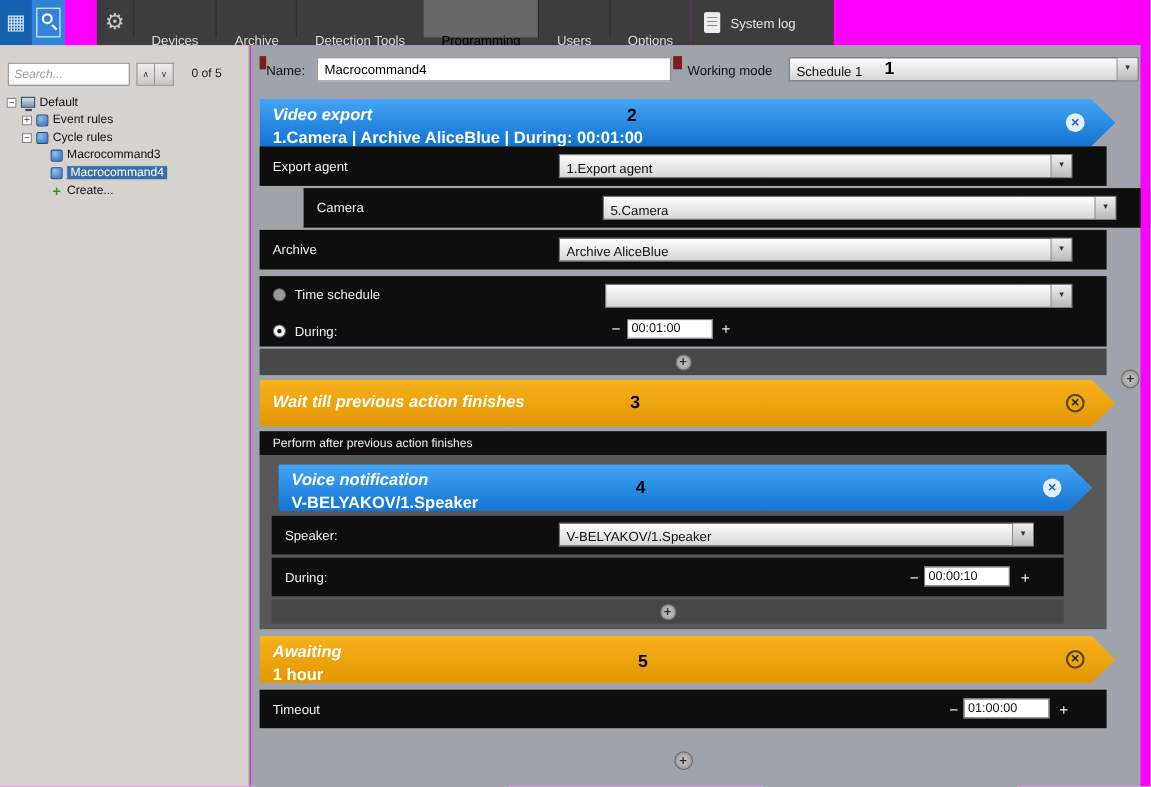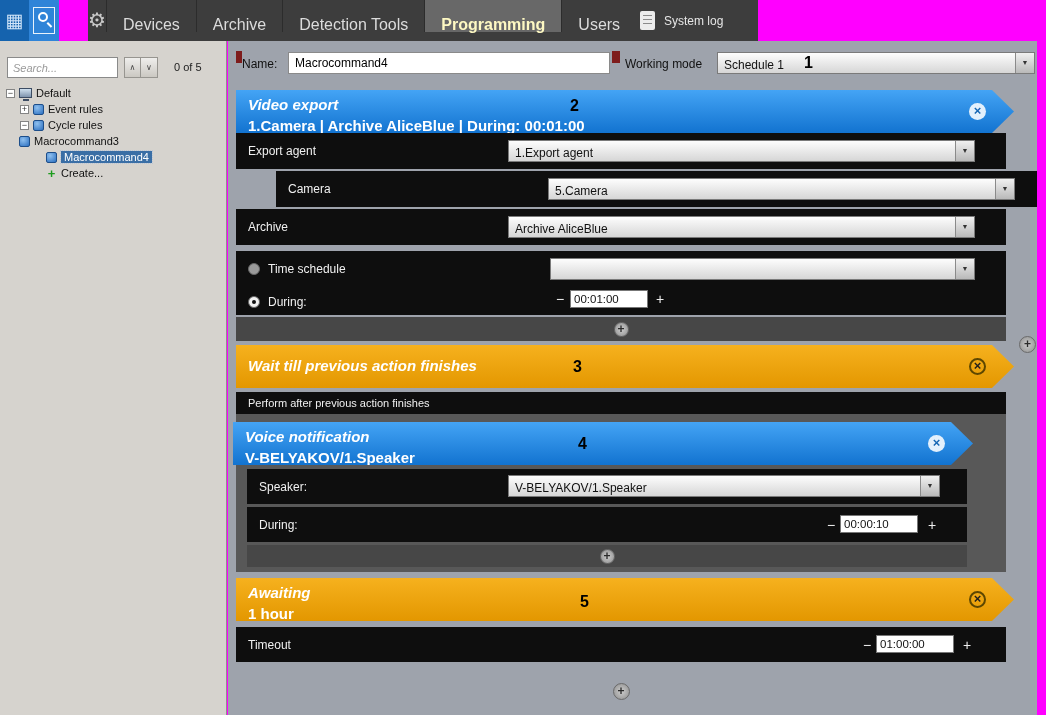--- a/index.html
+++ b/index.html
@@ -8,22 +8,22 @@
 
   
   .toolbar { position:absolute; left:0; top:0; width:1046px; height:41px; background:#ff00ff; }
   .app-btn { position:absolute; left:0; top:0; width:29px; height:41px; background:#1563ae; color:#cfe4f8; font-size:19px; text-align:center; line-height:41px; cursor:pointer; }
   .search-btn { position:absolute; left:29px; top:0; width:30px; height:41px; background:#2f84d8; }
   .search-btn .frame { position:absolute; left:4px; top:7px; width:22px; height:27px; border:1px solid #e8f2fb; }
   .mag { position:absolute; left:9px; top:12px; width:10px; height:10px; border:2px solid #fff; border-radius:50%; }
   .mag::after { content:""; position:absolute; left:8px; top:8px; width:6px; height:2px; background:#fff; transform:rotate(45deg); transform-origin:0 0; }
   .tb-main { position:absolute; left:88px; top:0; width:540px; height:41px; background:#3d3d3d; display:flex; }
   .gear-btn { width:45px; height:41px; color:#c9c9c9; font-size:20px; text-align:center; line-height:41px; cursor:pointer; }
-  .tab { height:32px; line-height:41px; padding:4px 16px; color:#dcdcdc; font-size:16px; border-left:1px solid #2c2c2c; cursor:pointer; white-space:nowrap; }
-  .tab.active { background:#686868; color:#fef9c3;font-weight:bold; }
+  .tab { height:32px; line-height:41px; padding:17px 16px; color:#dcdcdc; font-size:12px; border-left:1px solid #2c2c2c; cursor:pointer; white-space:nowrap; }
+  .tab.active { background:#686868; color:#000000; }
   .syslog { position:absolute; left:628px; top:0; width:130px; height:41px; background:#3d3d3d; display:flex; align-items:center; gap:9px; padding-left:12px; cursor:pointer; }
   .doc-ico { width:15px; height:19px; background-color:#ececec; border-radius:2px;
              background-image:repeating-linear-gradient(#8a8a8a 0 1px, transparent 1px 4px);
              background-size:9px 11px; background-position:3px 4px; background-repeat:no-repeat; }
   .syslog span { color:#e6e6e6; font-size:12px; }
 
   
   .sidebar { position:absolute; left:0; top:41px; width:227px; height:674px; background:#d6d3ce; border-right:1px solid #8f8f8f; }
   .search-in { position:absolute; left:7px; top:16px; width:111px; height:21px; border:1px solid #8a8a8a; background:#fff; font-size:11px; font-style:italic; padding:0 5px; color:#333; font-family:"Liberation Sans",sans-serif; }
   .search-in::placeholder { color:#9a9a9a; font-style:italic; }
@@ -111,21 +111,21 @@
       <div class="titem" style="padding-left:20px">
         <span class="exp">+</span>
         <span class="tico"></span>
         <span>Event rules</span>
       </div>
       <div class="titem" style="padding-left:20px">
         <span class="exp">−</span>
         <span class="tico"></span>
         <span>Cycle rules</span>
       </div>
-      <div class="titem" style="padding-left:19px">
+      <div class="titem" style="padding-left:46px">
         <span class="tico"></span>
         <span>Macrocommand3</span>
       </div>
       <div class="titem" style="padding-left:46px">
         <span class="tico"></span>
         <span class="tsel">Macrocommand4</span>
       </div>
       <div class="titem" style="padding-left:46px">
         <span class="plus-green">+</span>
         <span>Create...</span>
@@ -201,21 +201,21 @@
       <div class="hdr-title">Wait till previous action finishes</div>
       <div class="xbtn xorange">×</div>
     </div>
     <span class="ann" style="left:345px; top:317px;">3</span>
 
     <div class="brow" style="left:8px; top:351px; width:770px; height:22px;">
       <span class="lbl-w" style="font-size:11px;">Perform after previous action finishes</span>
     </div>
     <div style="position:absolute; left:8px; top:373px; width:770px; height:158px; background:#585858;"></div>
 
-    <div class="hdr hdr-blue" style="left:5px; top:381px; width:740px; height:43px;">
+    <div class="hdr hdr-blue" style="left:25px; top:381px; width:740px; height:43px;">
       <div class="hdr-title">Voice notification</div>
       <div class="hdr-sub">V-BELYAKOV/1.Speaker</div>
       <div class="xbtn xblue">×</div>
     </div>
     <span class="ann" style="left:350px; top:394px;">4</span>
 
     <div class="brow" style="left:19px; top:428px; width:720px; height:35px;">
       <span class="lbl-w">Speaker:</span>
       <div class="combo" style="position:absolute; left:261px; top:6px; width:432px;">
         <div class="cval">V-BELYAKOV/1.Speaker</div>

